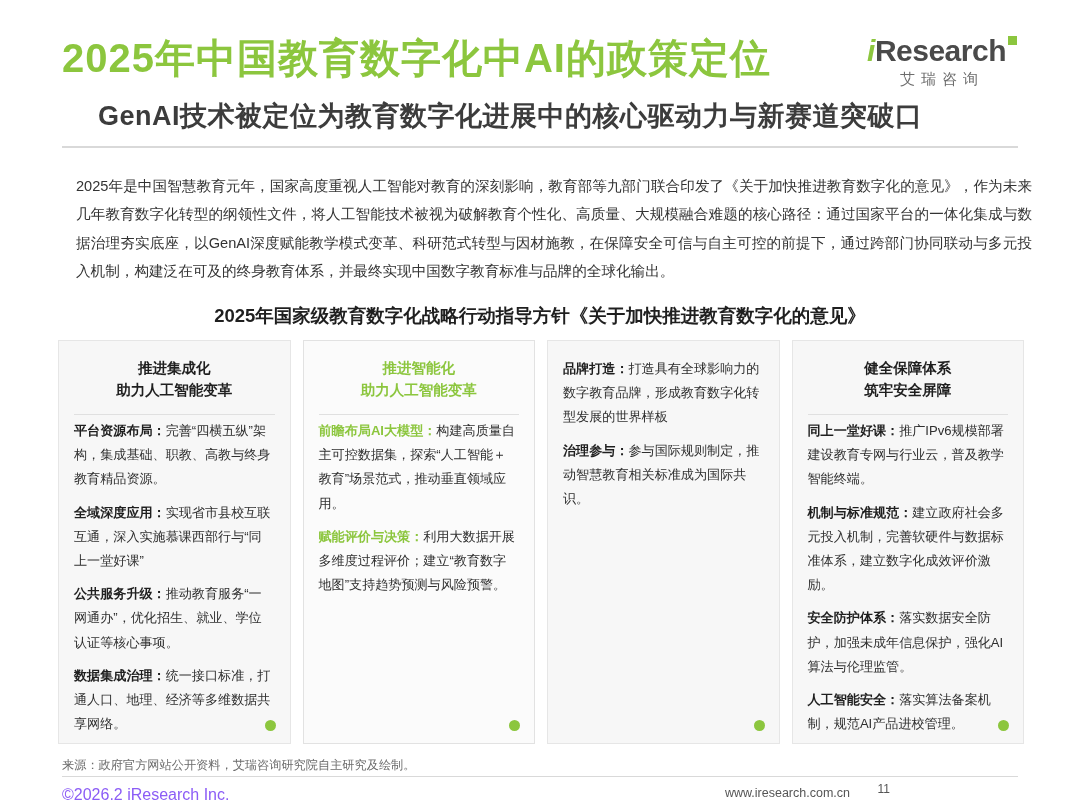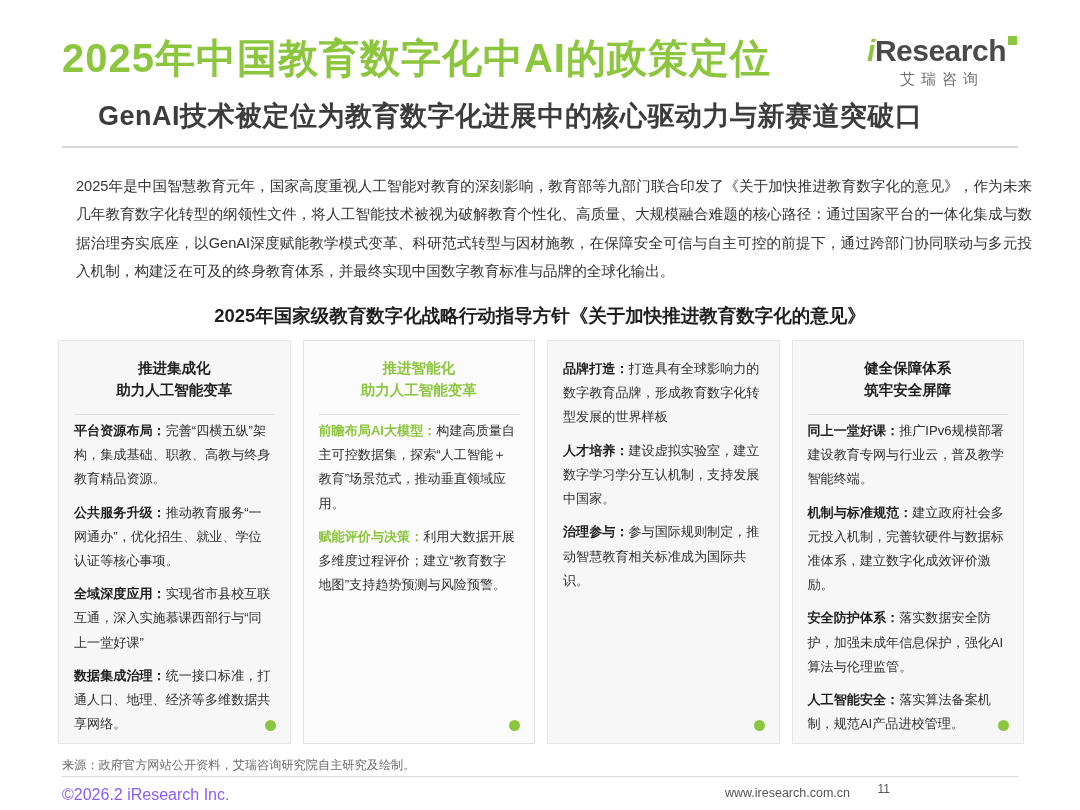--- a/index.html
+++ b/index.html
@@ -136,43 +136,42 @@
   <div class="section-title">2025年国家级教育数字化战略行动指导方针《关于加快推进教育数字化的意见》</div>
 
   <div class="cards">
     <div class="card">
       <div class="card-head">
         <div>推进集成化</div>
         <div>助力人工智能变革</div>
       </div>
       <div class="card-body">
         <div class="item"><b>平台资源布局：</b><span>完善“四横五纵”架构，集成基础、职教、高教与终身教育精品资源。</span></div>
+        <div class="item"><b>全域深度应用：</b><span>实现省市县校互联互通，深入实施慕课西部行与“同上一堂好课”</span></div>
         <div class="item"><b>公共服务升级：</b><span>推动教育服务“一网通办”，优化招生、就业、学位认证等核心事项。</span></div>
-        <div class="item"><b>全域深度应用：</b><span>实现省市县校互联互通，深入实施慕课西部行与“同上一堂好课”</span></div>
         <div class="item"><b>数据集成治理：</b><span>统一接口标准，打通人口、地理、经济等多维数据共享网络。</span></div>
       </div>
       <div class="dot"></div>
     </div>
 
     <div class="card accent">
       <div class="card-head">
         <div>推进智能化</div>
         <div>助力人工智能变革</div>
       </div>
       <div class="card-body">
         <div class="item"><b>前瞻布局AI大模型：</b><span>构建高质量自主可控数据集，探索“人工智能＋教育”场景范式，推动垂直领域应用。</span></div>
         <div class="item"><b>赋能评价与决策：</b><span>利用大数据开展多维度过程评价；建立“教育数字地图”支持趋势预测与风险预警。</span></div>
       </div>
       <div class="dot"></div>
     </div>
 
     <div class="card">
       <div class="card-body">
         <div class="item"><b>品牌打造：</b><span>打造具有全球影响力的数字教育品牌，形成教育数字化转型发展的世界样板</span></div>
-        <div class="item"><b>人才培养：</b><span>建设虚拟实验室，建立数字学习学分互认机制，支持发展中国家。</span></div>
         <div class="item"><b>治理参与：</b><span>参与国际规则制定，推动智慧教育相关标准成为国际共识。</span></div>
       </div>
       <div class="dot"></div>
     </div>
 
     <div class="card">
       <div class="card-head">
         <div>健全保障体系</div>
         <div>筑牢安全屏障</div>
       </div>

